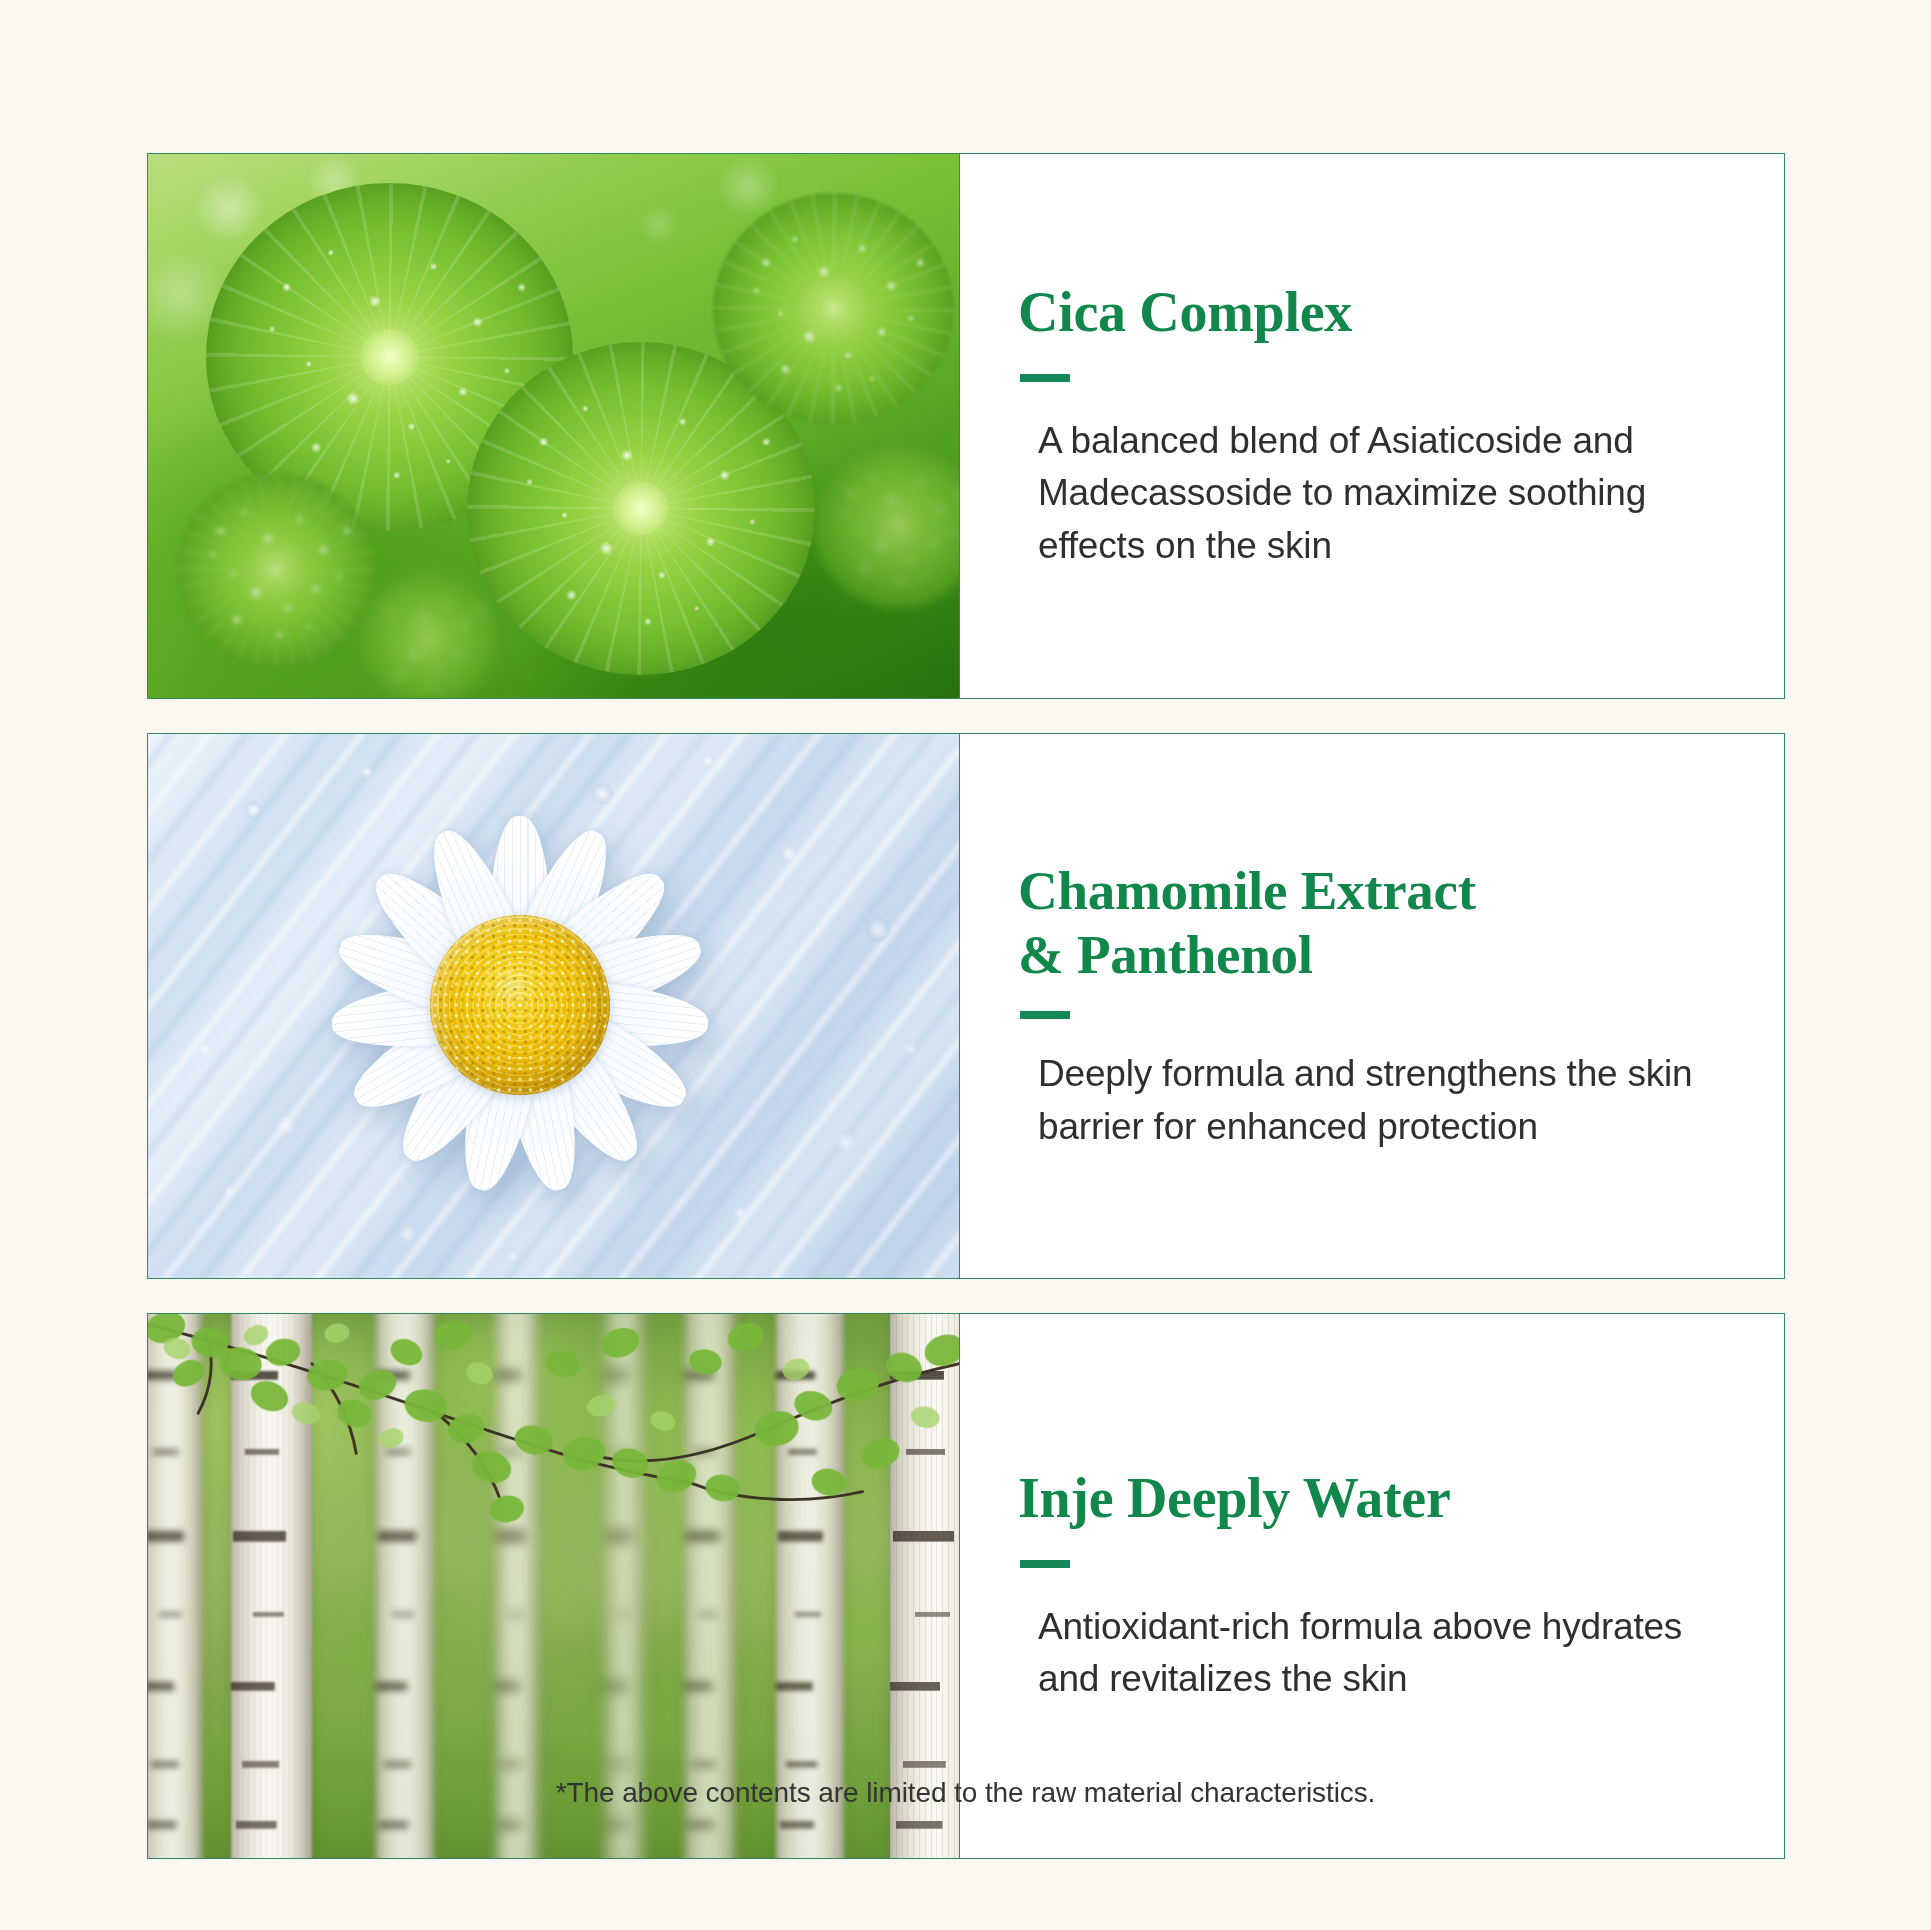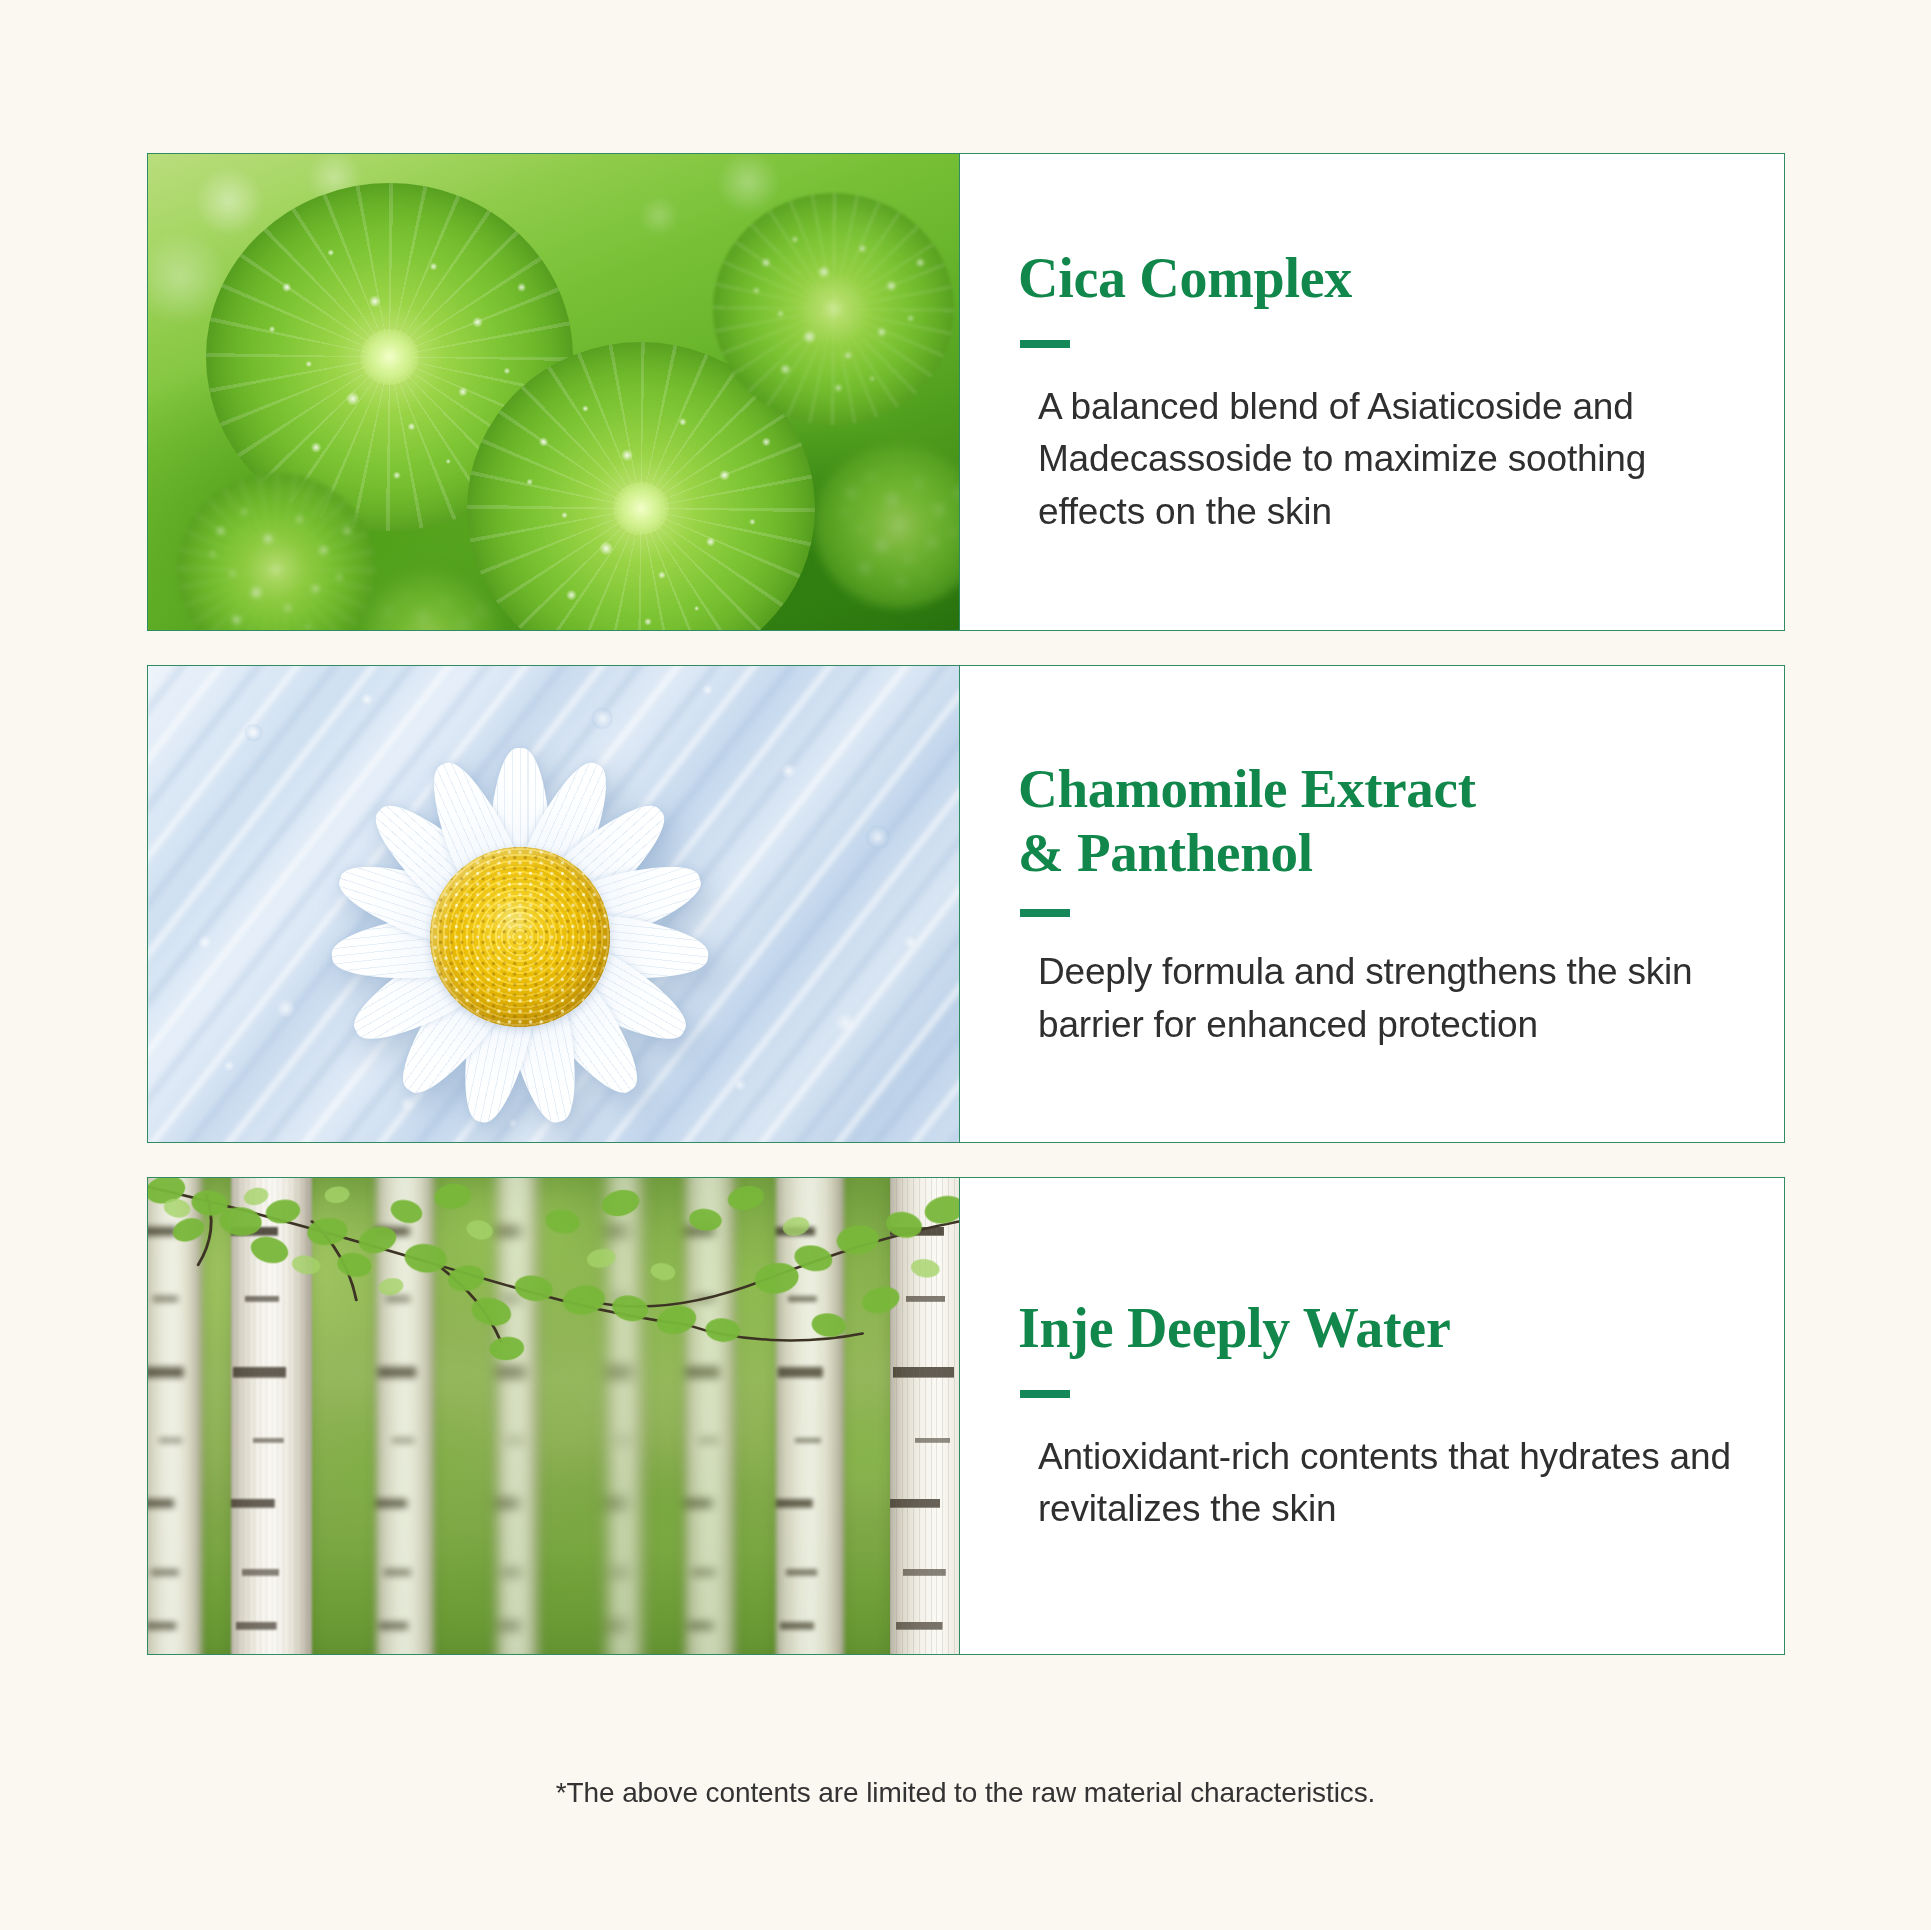--- a/index.html
+++ b/index.html
@@ -23,21 +23,21 @@
     left:147px; top:153px;
     width:1638px;
     display:flex;
     flex-direction:column;
     gap:34px;
   }
 
   .card {
     position:relative;
     display:flex;
-    height:478px;
+    height:546px;
     border:1.9px solid #2e8b62;
     background:#ffffff;
     overflow:hidden;
   }
 
   
   .card-media {
     position:relative;
     width:812px;
     flex:0 0 812px;
@@ -488,21 +488,21 @@
               <ellipse cx="806" cy="108" rx="15" ry="11" transform="rotate(12 806 108)"></ellipse>
               <ellipse cx="196" cy="20" rx="13" ry="10" transform="rotate(-10 196 20)"></ellipse>
             </g>
           </svg>
         </div>
       </div>
 
       <div class="card-body">
         <h2 class="card-title">Inje Deeply Water</h2>
         <div class="title-rule"></div>
-        <p class="card-desc">Antioxidant-rich contents that hydrates and revitalizes the skin</p>
+        <p class="card-desc">Antioxidant-rich formula above hydrates and revitalizes the skin</p>
       </div>
     </div>
 
   </div>
 
   <div class="footnote">*The above contents are limited to the raw material characteristics.</div>
 
 </div>
 
 

